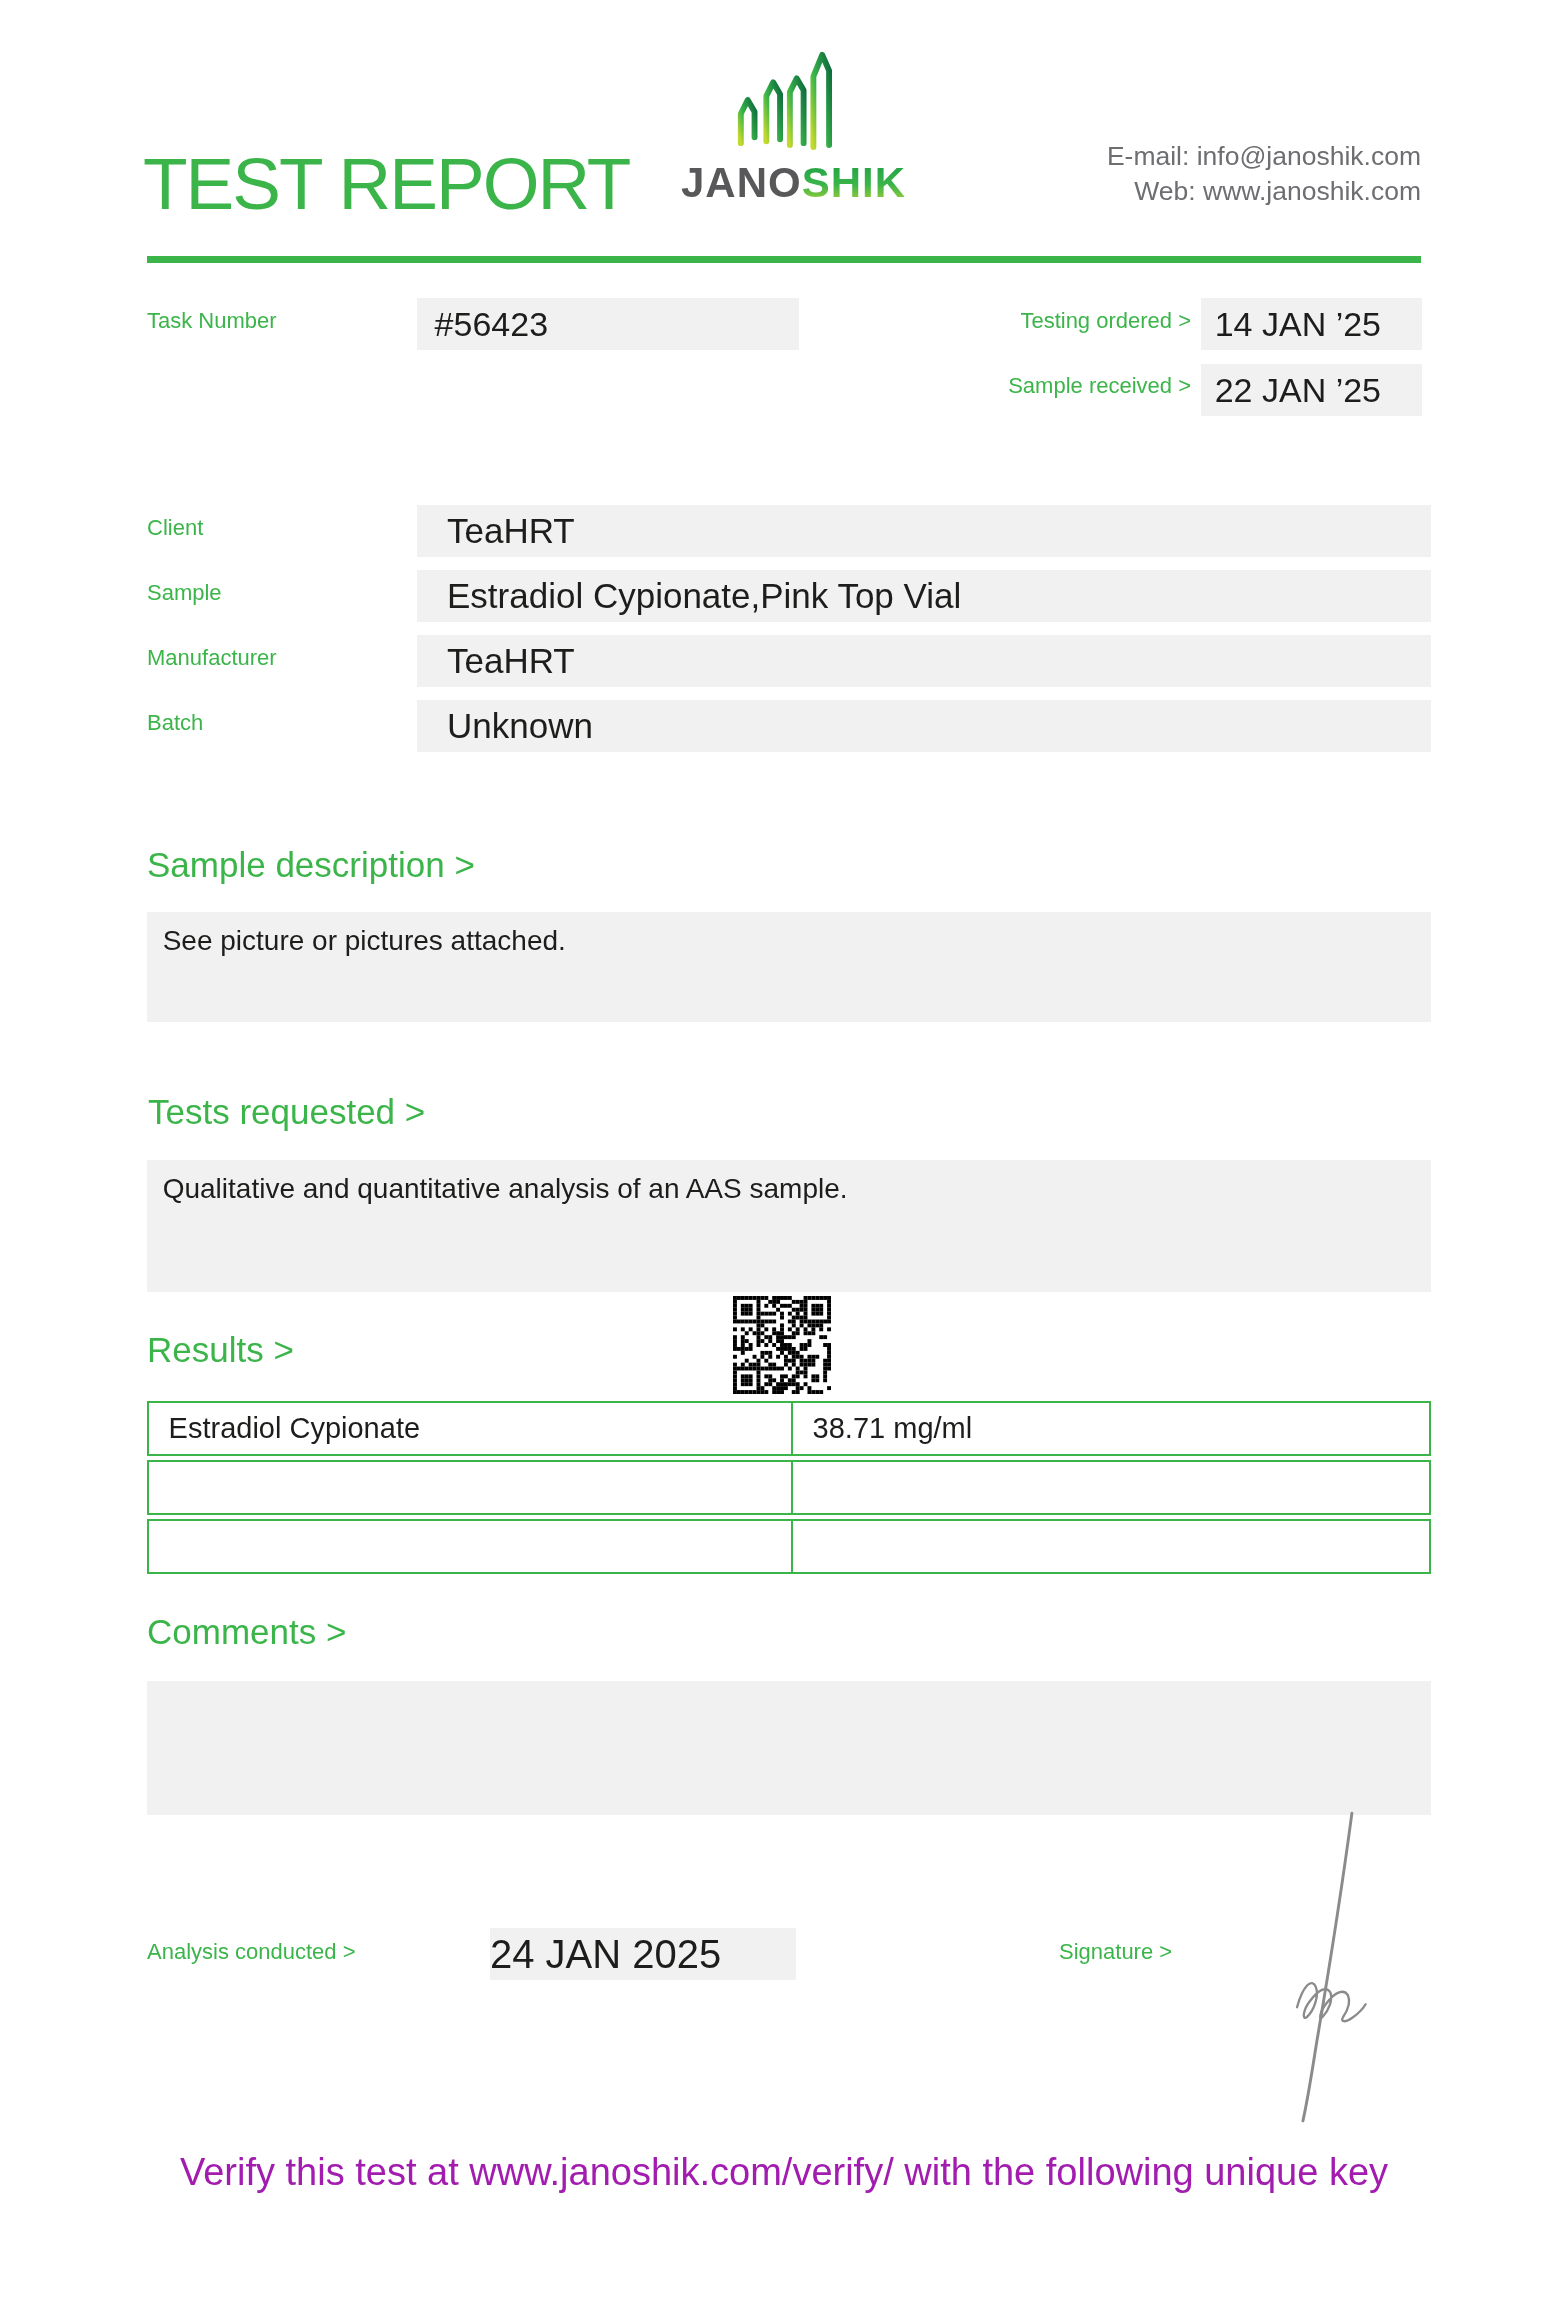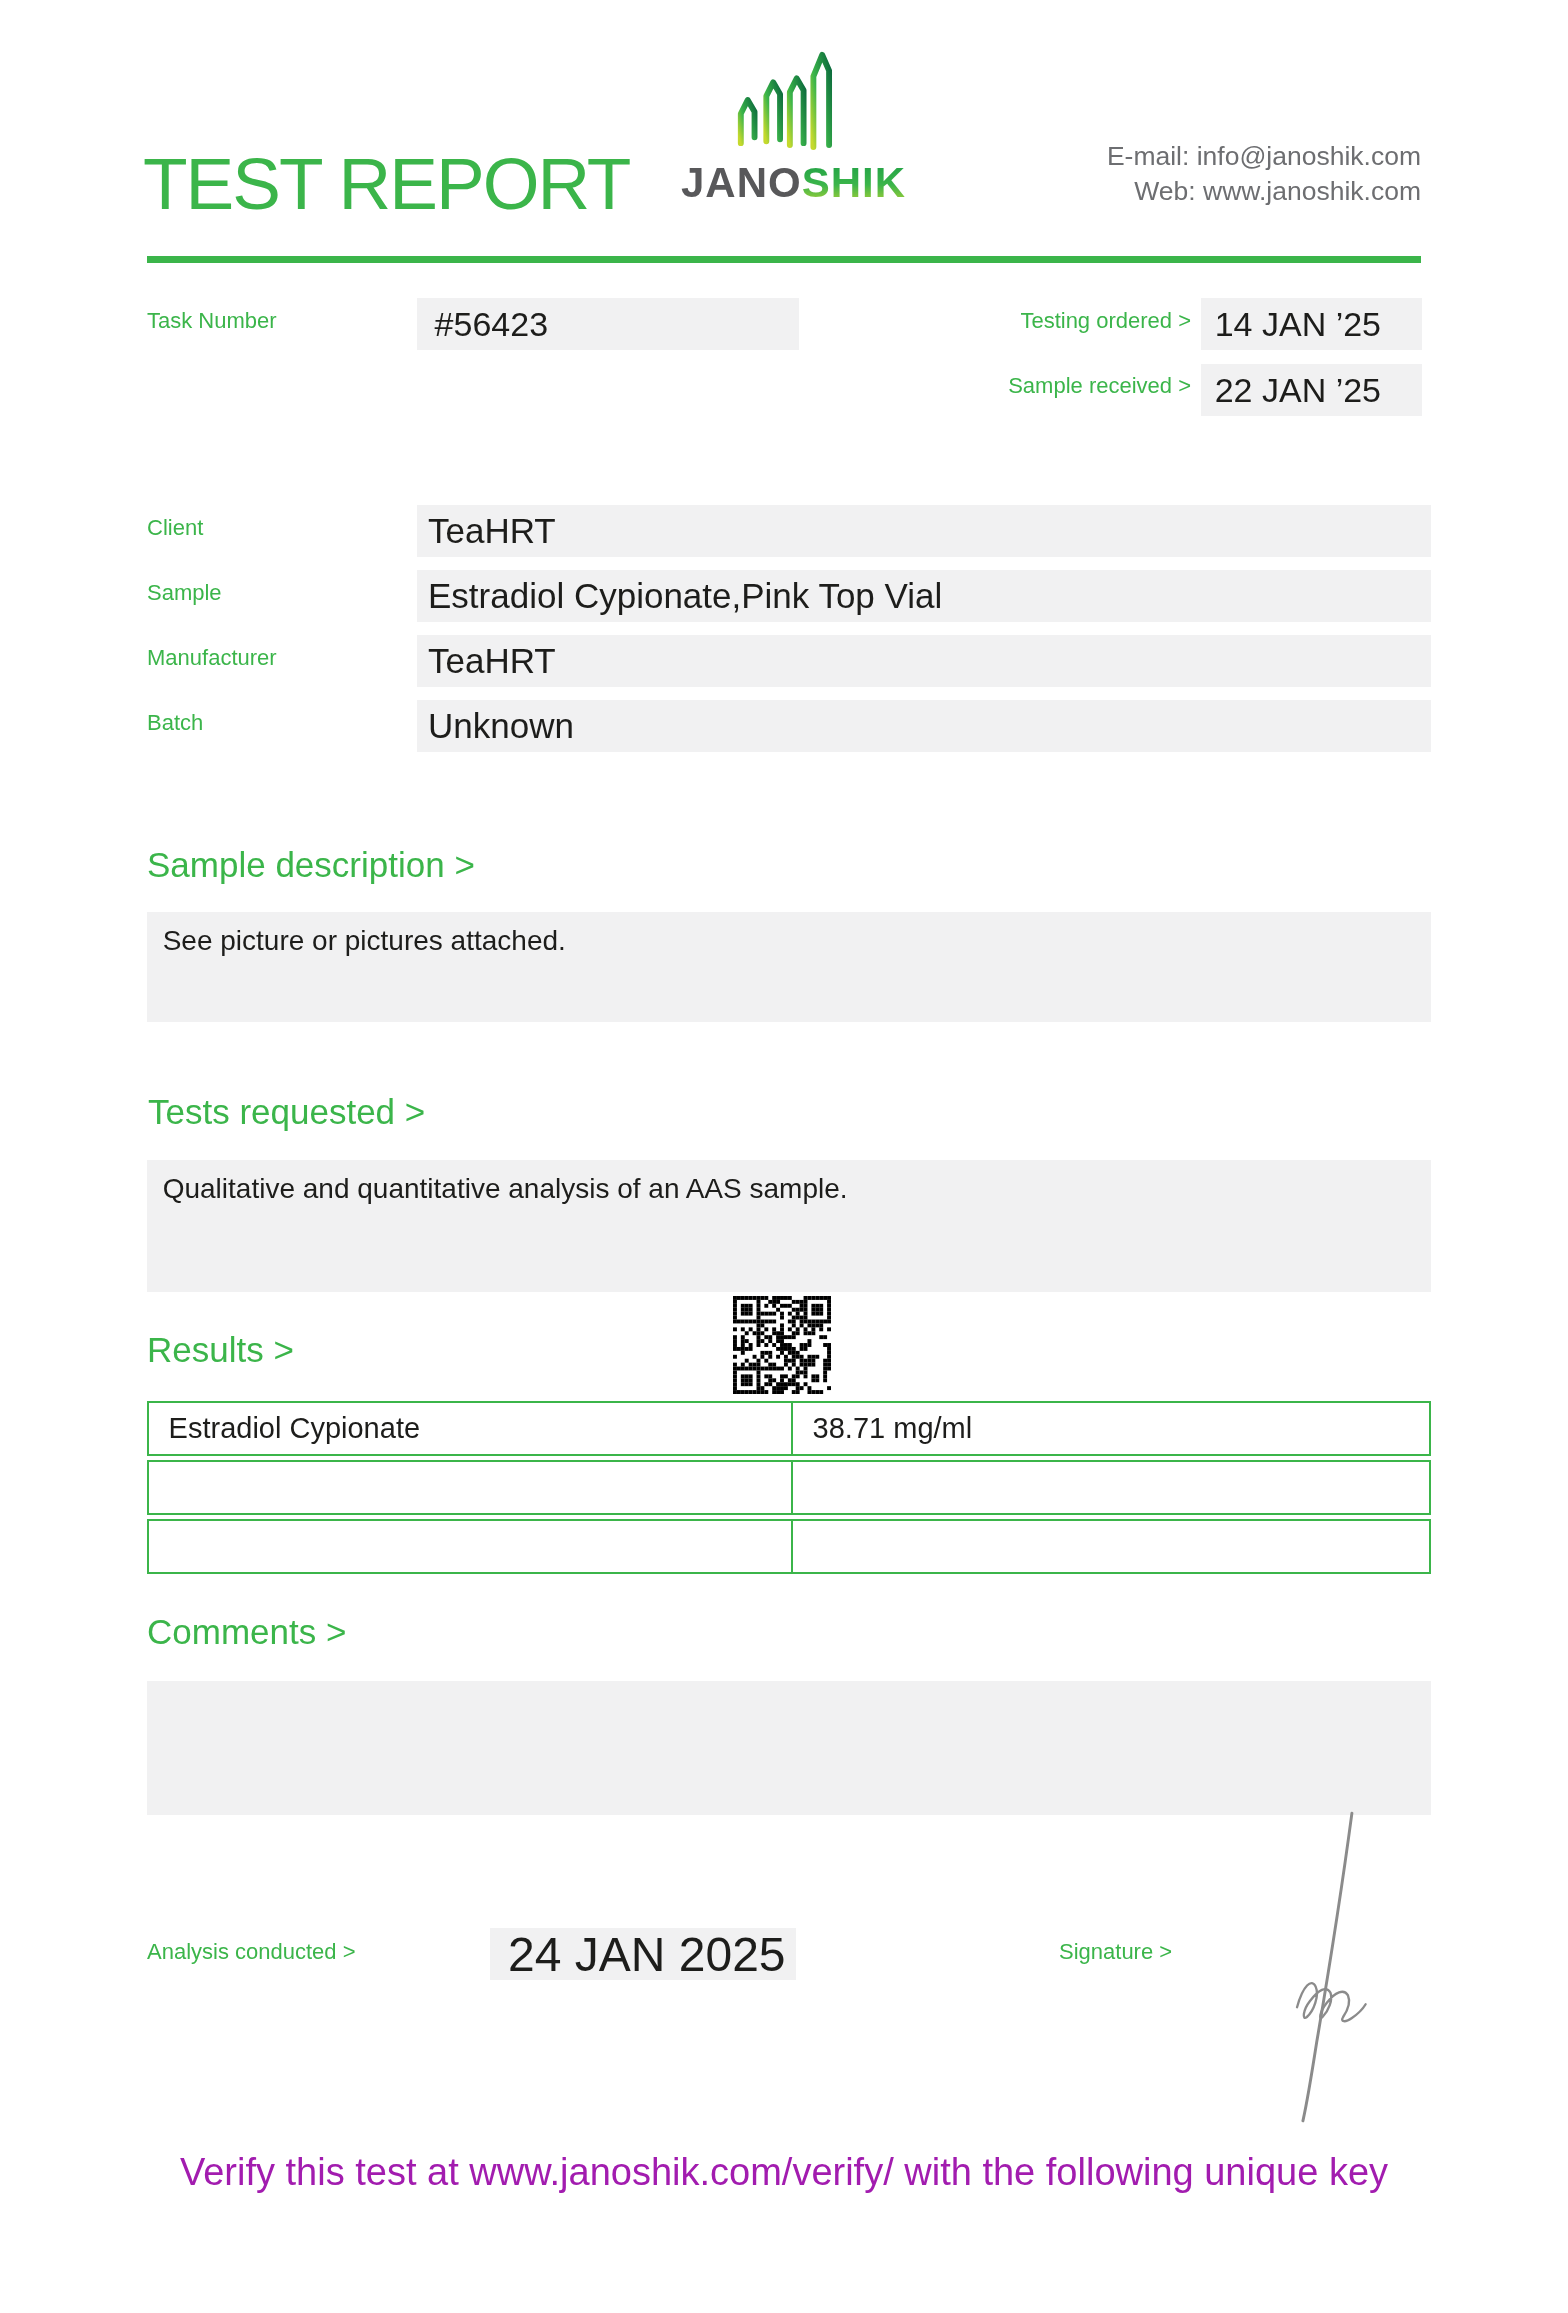--- a/index.html
+++ b/index.html
@@ -52,21 +52,21 @@
   
   .task-label   { left:147px; top:308px; }
   .task-box     { left:417px; top:298px; width:382px; height:52px; padding-left:17.6px; }
   .ordered-label  { left:887px; top:308px; width:304px; text-align:right; }
   .ordered-box    { left:1201px; top:298px; width:221px; height:52px; padding-left:13.7px; }
   .received-label { left:887px; top:373px; width:304px; text-align:right; }
   .received-box   { left:1201px; top:364px; width:221px; height:52px; padding-left:13.7px; }
 
   
   .detail-label { left:147px; position:absolute; }
-  .detail-box   { left:417px; width:1014px; height:52px; padding-left:11px; font-size:35px; }
+  .detail-box   { left:417px; width:1014px; height:52px; padding-left:30px; font-size:35px; }
   .d0 .detail-label{ top:515px; } .d0.detail-box{ top:505px; }
   .d1 .detail-label{ top:580px; } .d1.detail-box{ top:570px; }
   .d2 .detail-label{ top:645px; } .d2.detail-box{ top:635px; }
   .d3 .detail-label{ top:710px; } .d3.detail-box{ top:700px; }
 
   
   .sdesc-heading { left:147px; top:845px; }
   .sdesc-box  { left:147px; top:912px;  width:1284px; height:110px; align-items:flex-start; padding:12.7px 15.7px; font-size:28px; }
   .treq-heading  { left:148px; top:1092px;text-align:center; }
   .treq-box   { left:147px; top:1160px; width:1284px; height:132px; align-items:flex-start; padding:12.7px 15.7px; font-size:28px; }
@@ -83,21 +83,21 @@
   .rcell.c0 { width:644px; border-right:2.9px solid #3bb54a; }
   .rcell.c1 { flex:1; }
 
   
   .comments-heading { left:147px; top:1612px; }
   .comments-box { left:147px; top:1681px; width:1284px; height:134px; }
 
   
   .signature-svg { left:1250px; top:1811px; width:147px; height:314px; }
   .analysis-label { left:147px; top:1939px; }
-  .analysis-box { left:490px; top:1928px; width:306px; height:52px; padding-left:18px; font-size:48px; }
+  .analysis-box { left:490px; top:1928px; width:306px; height:52px; padding-left:0; font-size:40px; }
   .signature-label { left:1059px; top:1939px; }
   .verify-text {
     left:147px; top:2151px; width:1274px;
     text-align:center; font-size:38px; color:#a21caf; white-space:nowrap;
   }
   .key-box {
     left:147px; top:2223px; width:1284px; height:56px;
     justify-content:center; font-size:33px;
   }
 </style>

